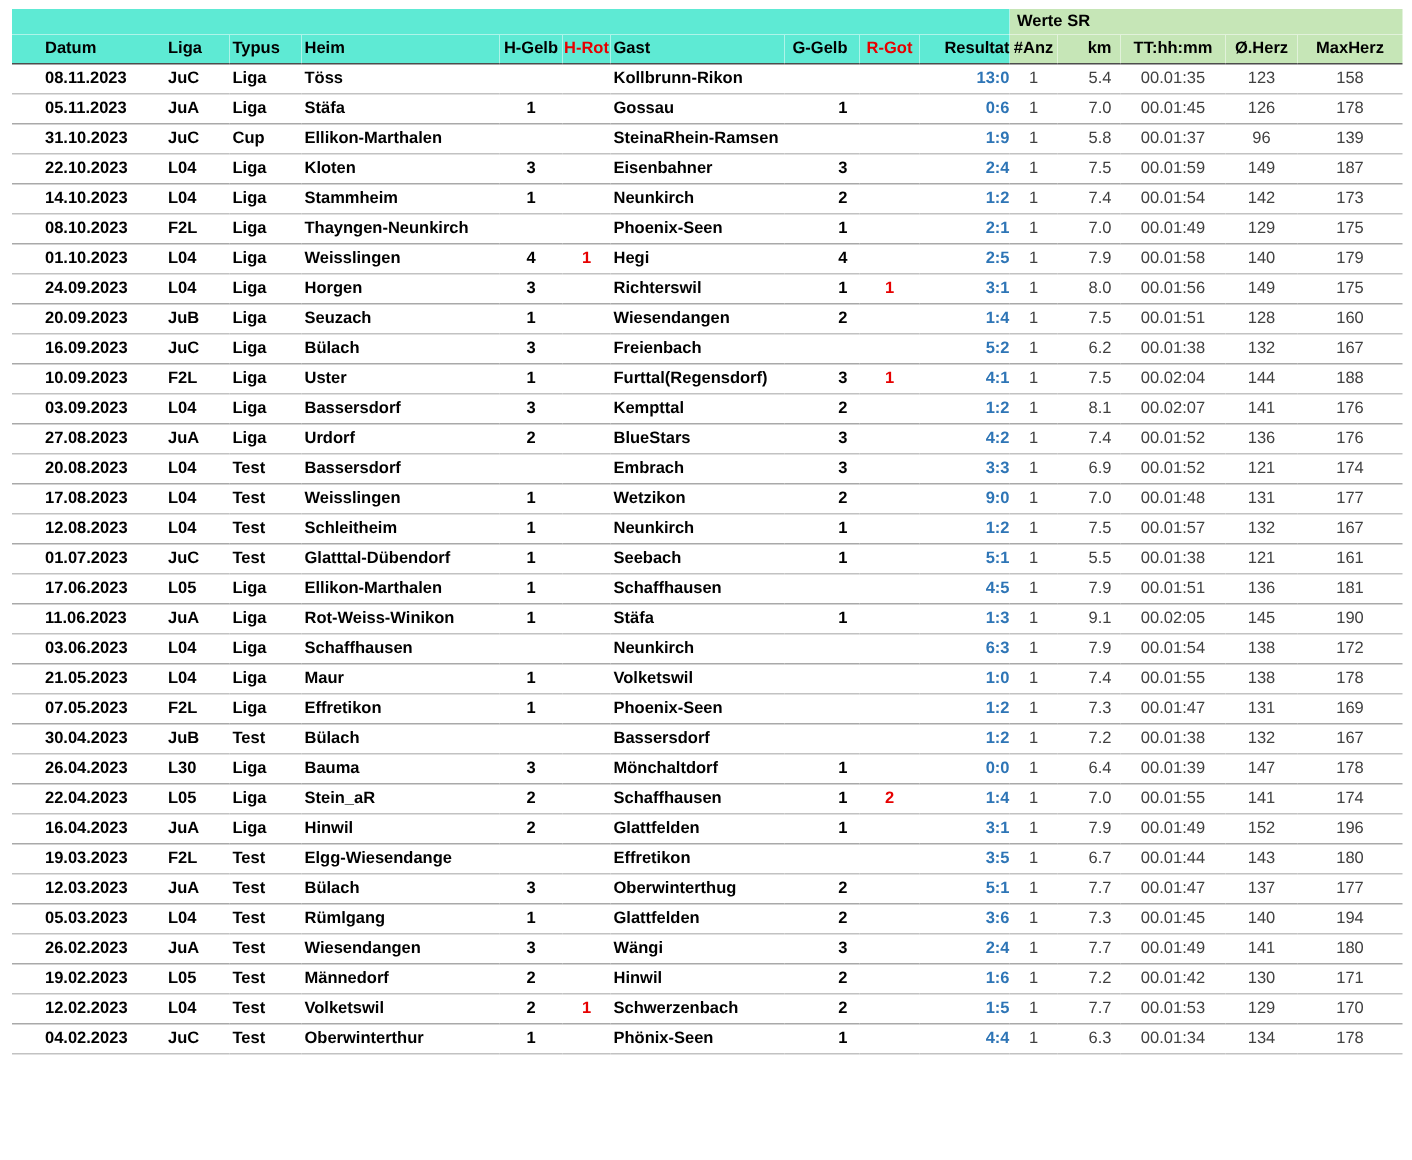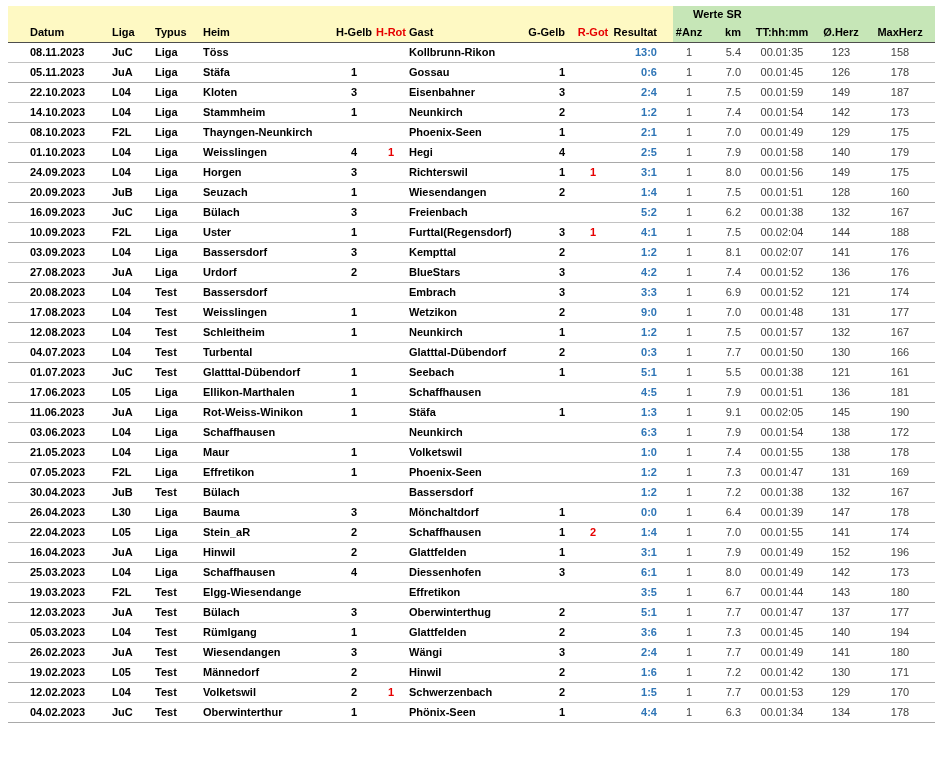--- a/index.html
+++ b/index.html
@@ -3,32 +3,32 @@
 <meta charset="utf-8">
 <style>
   html,body{margin:0;padding:0;background:#ffffff;}
   body{width:941px;height:773px;overflow:hidden;font-family:"Liberation Sans",sans-serif;}
   .sheet{margin:6px 0 0 8px;}
   table{border-collapse:collapse;table-layout:fixed;width:927px;font-size:11px;}
   td,th{padding:0;height:19px;line-height:19px;white-space:nowrap;overflow:hidden;
         font-weight:bold;color:#000;box-sizing:border-box;}
   thead tr.grp th{height:17px;line-height:17px;}
   thead tr.hdr th{border-bottom:1.5px solid #4d4d4d;}
-  .blue{background:#fef9c3;}
+  .blue{background:#5eead4;}
   .green{background:#c6e6b7;}
   .l{text-align:left;}
   .c{text-align:center;}
   .r{text-align:right;}
   .pdate{padding-left:22px;}
   .p4{padding-left:4px;}
   .p2{padding-left:2px;}
-  .p6l{padding-left:20px;}
+  .p6l{padding-left:5px;}
   .pr6{padding-right:6px;}
   .pr8{padding-right:8px;}
-  .pr10{padding-right:16px;}
+  .pr10{padding-right:0;}
   .red{color:#e60000;}
   .res{color:#2e75b6;}
   .sr{font-weight:400;color:#404040;}
   tbody tr td{border-bottom:1px solid #c2c2c2;}
   tbody tr:nth-child(even) td{border-bottom:1px solid #a9a9a9;}
 </style>
 </head>
 <body>
 
 <div class="sheet">
@@ -102,20 +102,37 @@
     <td class="r pr8">1</td>
     <td class="c red"></td>
     <td class="r pr10 res">0:6</td>
     <td class="c sr">1</td>
     <td class="r pr6 sr">7.0</td>
     <td class="c sr">00.01:45</td>
     <td class="c sr">126</td>
     <td class="c sr">178</td>
   </tr>
         <tr>
+    <td class="l pdate">31.10.2023</td>
+    <td class="l p4">JuC</td>
+    <td class="l p2">Cup</td>
+    <td class="l p2">Ellikon-Marthalen</td>
+    <td class="c"></td>
+    <td class="c red"></td>
+    <td class="l p2">SteinaRhein-Ramsen</td>
+    <td class="r pr8"></td>
+    <td class="c red"></td>
+    <td class="r pr10 res">1:9</td>
+    <td class="c sr">1</td>
+    <td class="r pr6 sr">5.8</td>
+    <td class="c sr">00.01:37</td>
+    <td class="c sr">96</td>
+    <td class="c sr">139</td>
+  </tr>
+        <tr>
     <td class="l pdate">22.10.2023</td>
     <td class="l p4">L04</td>
     <td class="l p2">Liga</td>
     <td class="l p2">Kloten</td>
     <td class="c">3</td>
     <td class="c red"></td>
     <td class="l p2">Eisenbahner</td>
     <td class="r pr8">3</td>
     <td class="c red"></td>
     <td class="r pr10 res">2:4</td>
@@ -323,37 +340,20 @@
     <td class="r pr8">1</td>
     <td class="c red"></td>
     <td class="r pr10 res">1:2</td>
     <td class="c sr">1</td>
     <td class="r pr6 sr">7.5</td>
     <td class="c sr">00.01:57</td>
     <td class="c sr">132</td>
     <td class="c sr">167</td>
   </tr>
         <tr>
-    <td class="l pdate">04.07.2023</td>
-    <td class="l p4">L04</td>
-    <td class="l p2">Test</td>
-    <td class="l p2">Turbental</td>
-    <td class="c"></td>
-    <td class="c red"></td>
-    <td class="l p2">Glatttal-Dübendorf</td>
-    <td class="r pr8">2</td>
-    <td class="c red"></td>
-    <td class="r pr10 res">0:3</td>
-    <td class="c sr">1</td>
-    <td class="r pr6 sr">7.7</td>
-    <td class="c sr">00.01:50</td>
-    <td class="c sr">130</td>
-    <td class="c sr">166</td>
-  </tr>
-        <tr>
     <td class="l pdate">01.07.2023</td>
     <td class="l p4">JuC</td>
     <td class="l p2">Test</td>
     <td class="l p2">Glatttal-Dübendorf</td>
     <td class="c">1</td>
     <td class="c red"></td>
     <td class="l p2">Seebach</td>
     <td class="r pr8">1</td>
     <td class="c red"></td>
     <td class="r pr10 res">5:1</td>
@@ -508,37 +508,20 @@
     <td class="c red"></td>
     <td class="l p2">Glattfelden</td>
     <td class="r pr8">1</td>
     <td class="c red"></td>
     <td class="r pr10 res">3:1</td>
     <td class="c sr">1</td>
     <td class="r pr6 sr">7.9</td>
     <td class="c sr">00.01:49</td>
     <td class="c sr">152</td>
     <td class="c sr">196</td>
-  </tr>
-        <tr>
-    <td class="l pdate">25.03.2023</td>
-    <td class="l p4">L04</td>
-    <td class="l p2">Liga</td>
-    <td class="l p2">Schaffhausen</td>
-    <td class="c">4</td>
-    <td class="c red"></td>
-    <td class="l p2">Diessenhofen</td>
-    <td class="r pr8">3</td>
-    <td class="c red"></td>
-    <td class="r pr10 res">6:1</td>
-    <td class="c sr">1</td>
-    <td class="r pr6 sr">8.0</td>
-    <td class="c sr">00.01:49</td>
-    <td class="c sr">142</td>
-    <td class="c sr">173</td>
   </tr>
         <tr>
     <td class="l pdate">19.03.2023</td>
     <td class="l p4">F2L</td>
     <td class="l p2">Test</td>
     <td class="l p2">Elgg-Wiesendange</td>
     <td class="c"></td>
     <td class="c red"></td>
     <td class="l p2">Effretikon</td>
     <td class="r pr8"></td>

